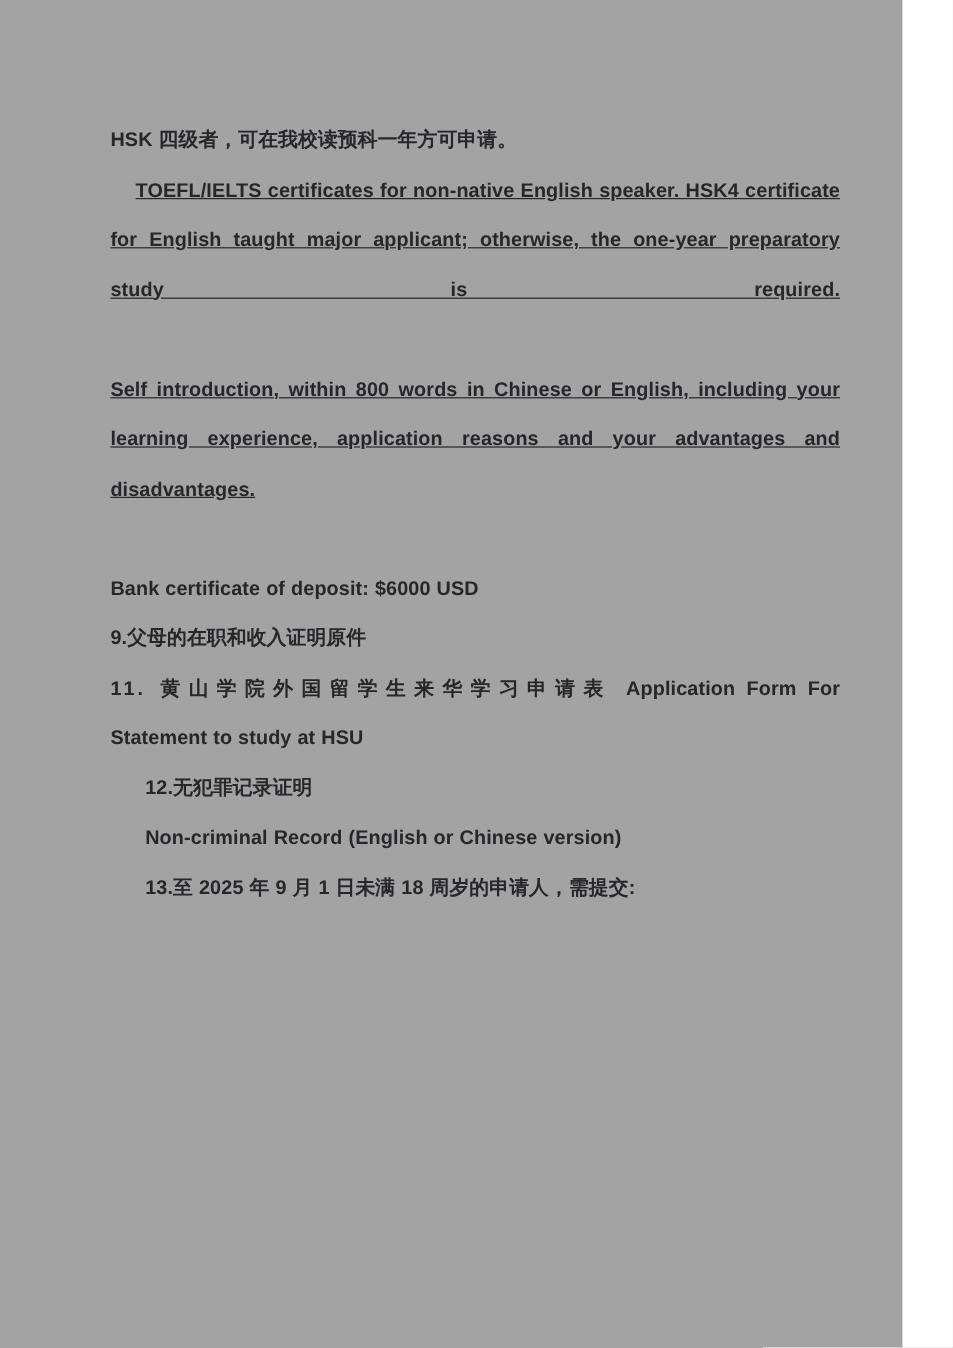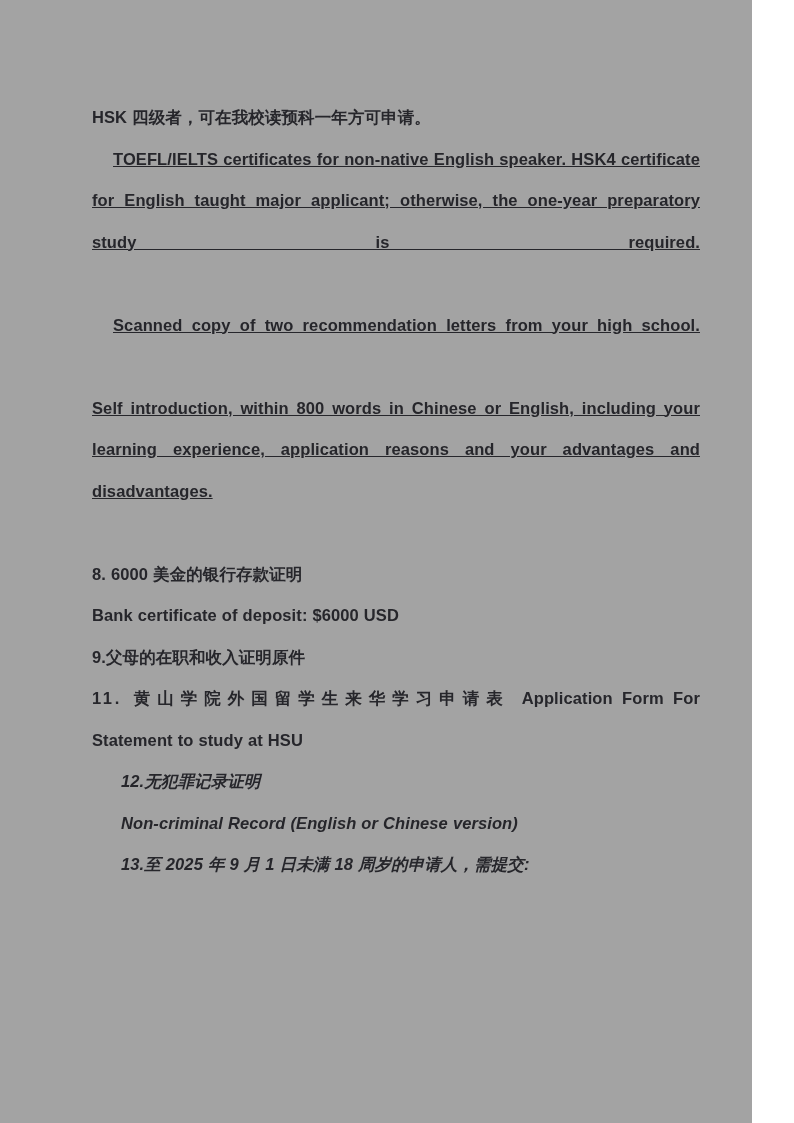--- a/index.html
+++ b/index.html
@@ -40,45 +40,43 @@
   .para.justify-all {
     text-align: justify;
     text-decoration: underline;
   }
   .para.justify-all::after {
     content: "";
     display: inline-block;
     width: 100%;
   }
   .indent-1 { text-indent: 21px; }
-  .indent-2 { padding-left: 29px; font-style: italic; }
+  .indent-2 { padding-left: 29px; }
   
   .wide-cjk {
     letter-spacing: 2.6px;
   }
   .gap-wide { display: inline-block; width: 12px; }
   .nowrapline { white-space: nowrap; }
 </style>
 </head>
 <body>
 
 <div class="page">
   <div class="doc-body">
 
     <p class="para">HSK 四级者，可在我校读预科一年方可申请。</p>
 
     <p class="para justify-all indent-1">TOEFL/IELTS certificates for non-native English speaker. HSK4 certificate for English taught major applicant; otherwise, the one-year preparatory study is required.</p>
 
 
-    <p class="para justify-all indent-1">Scanned copy of two recommendation letters from your high school.</p>
 
 
     <p class="para justify-all">Self introduction, within 800 words in Chinese or English, including your learning experience, application reasons and your advantages and disadvantages.</p>
 
-    <p class="para">8. 6000 美金的银行存款证明</p>
 
     <p class="para">Bank certificate of deposit: $6000 USD</p>
 
     <p class="para">9.父母的在职和收入证明原件</p>
 
 
 
     <p class="para">
       <span class="nowrapline"><span class="wide-cjk">11. 黄山学院外国留学生来华学习申请表</span><span class="gap-wide"></span><span>Application Form For</span></span>
       <span>Statement to study at HSU</span>

